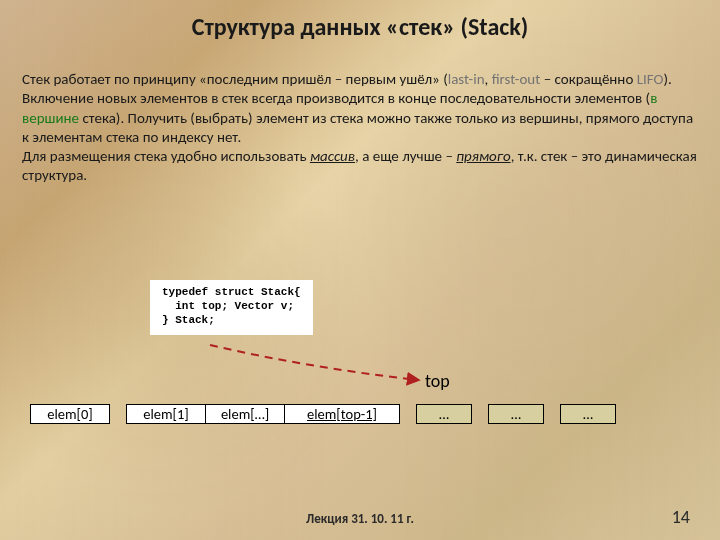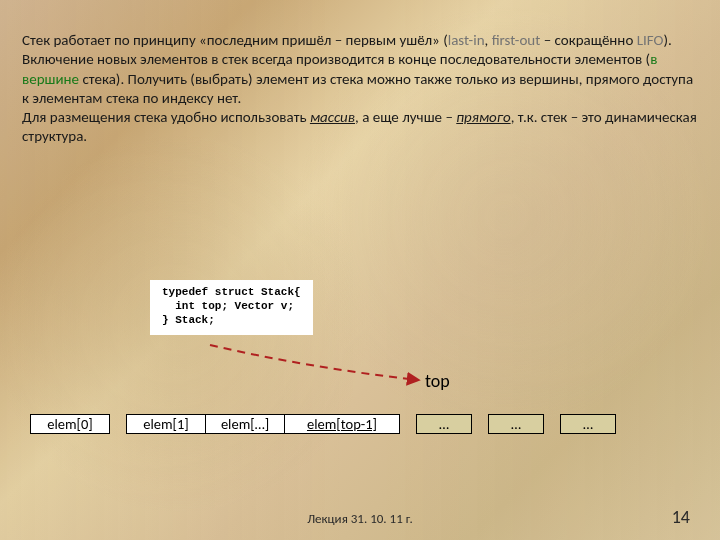--- a/index.html
+++ b/index.html
@@ -67,21 +67,21 @@
     left: 425px;
     top: 370px;
     font-size: 18px;
     color: #000;
   }
   .array-row {
     position: absolute;
     left: 30px;
     top: 404px;
     display: flex;
-    align-items: flex-end;
+    align-items: flex-start;
     height: 30px;
   }
   .cell {
     border: 1px solid #000;
     background: #fff;
     display: flex;
     align-items: center;
     justify-content: center;
     font-size: 14.5px;
     color: #000;
@@ -93,38 +93,39 @@
   .cell.gap { width: 18px; background: transparent; border: none; }
   .cell.top1 { width: 116px; text-decoration: underline; }
   .cell.shaded { background: #d8cfa0; width: 56px; }
   .footer {
     position: absolute;
     bottom: 14px;
     left: 0;
     right: 0;
     text-align: center;
     font-size: 13px;
-    font-weight: normal;
+    font-weight: bold;
     color: #2a2a2a;
   }
   .pagenum {
     position: absolute;
     bottom: 12px;
     right: 30px;
     font-size: 18px;
     color: #2a2a2a;
     text-align: center;
   }
 </style>
 </head>
 <body>
 
 <div class="bg-texture"></div>
 
 <div class="content">
+  <h1>Структура данных «стек» (Stack)</h1>
 
   <div class="body-text">
     <br>
     <span>Стек работает по принципу «последним пришёл – первым ушёл» (</span><span class="hl-blue">last-in</span><span>, </span><span class="hl-blue">first-out</span><span> – сокращённо </span><span class="hl-blue">LIFO</span><span>). Включение новых элементов в стек всегда производится в конце последовательности элементов (</span><span class="hl-green">в вершине</span><span> стека). Получить (выбрать) элемент из стека можно также только из вершины, прямого доступа к элементам стека по индексу нет.</span><br>
     <span>Для размещения стека удобно использовать </span><span class="ul">массив</span><span>, а еще лучше – </span><span class="ul">прямого</span><span>, т.к. стек – это динамическая структура.</span>
   </div>
 </div>
 
 <div class="code-box"><span>typedef struct Stack{</span>
 <span>  int top; Vector v;</span>

